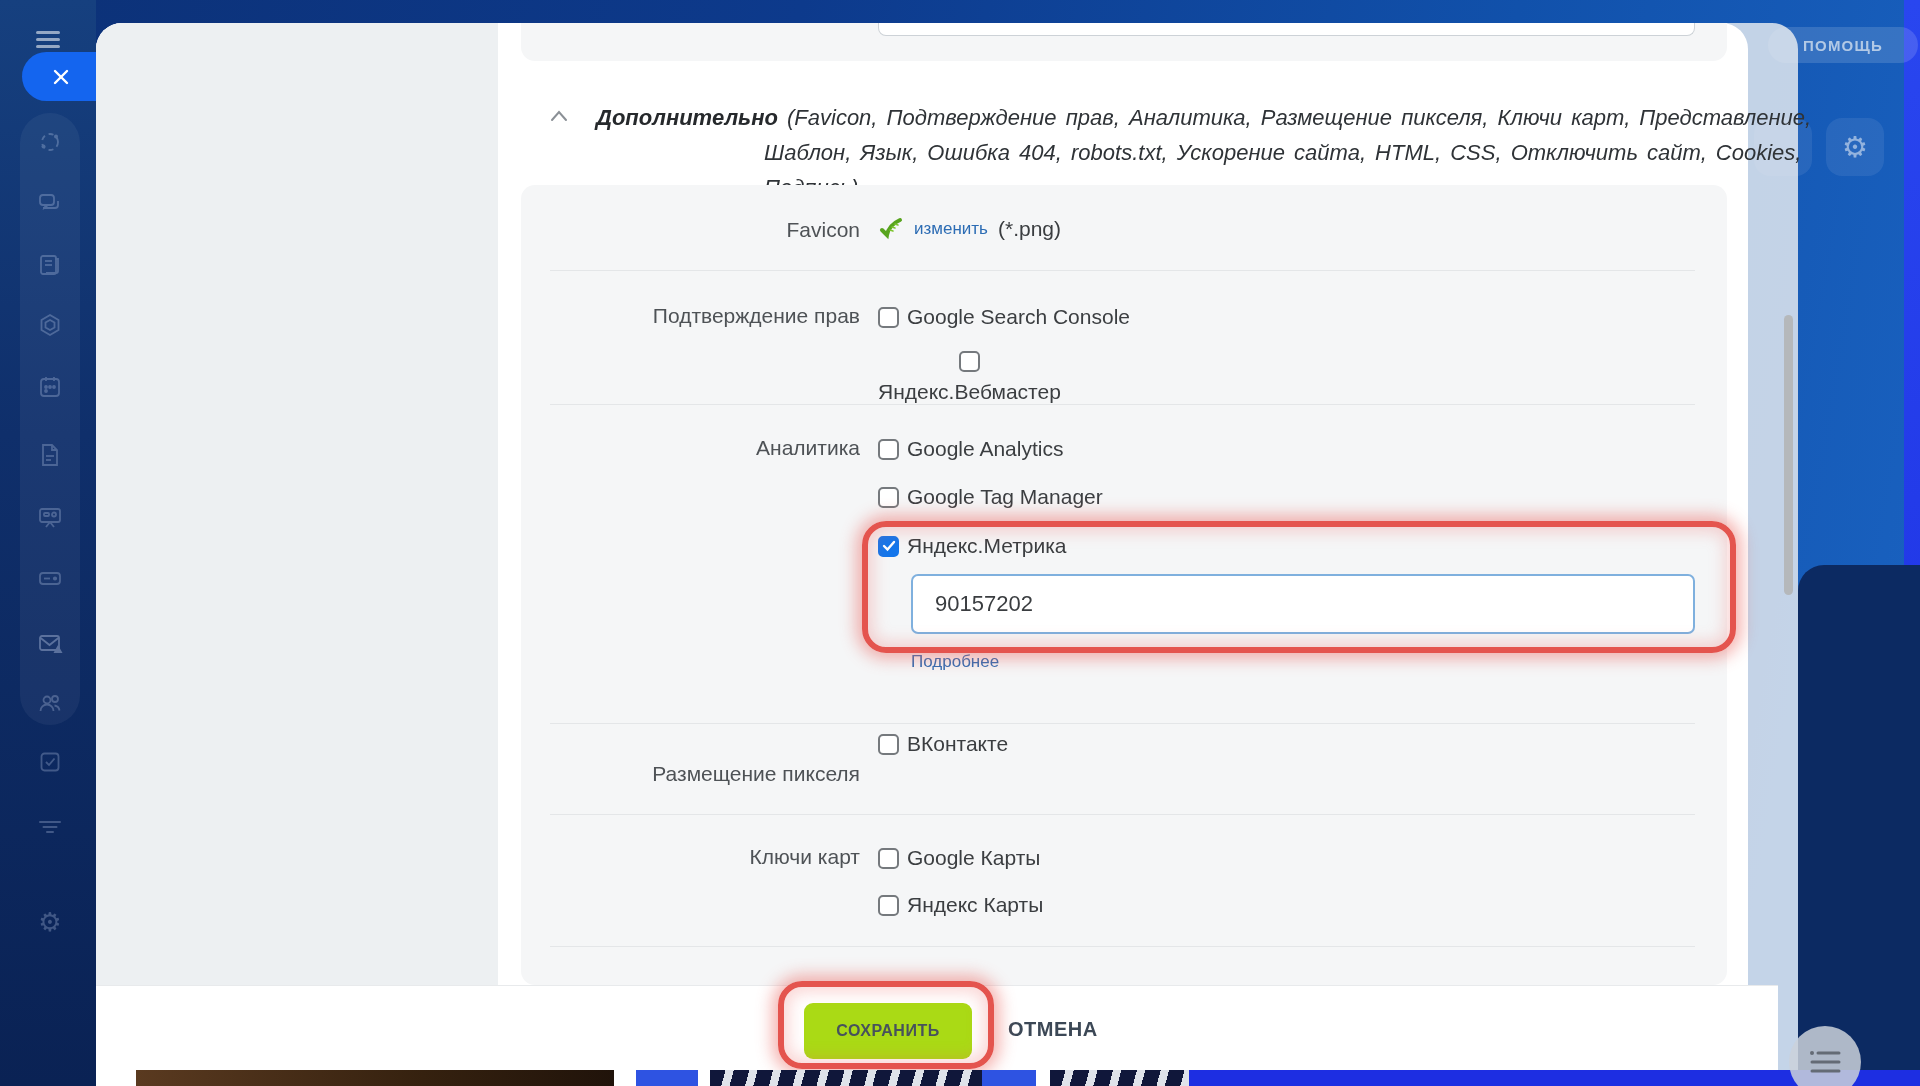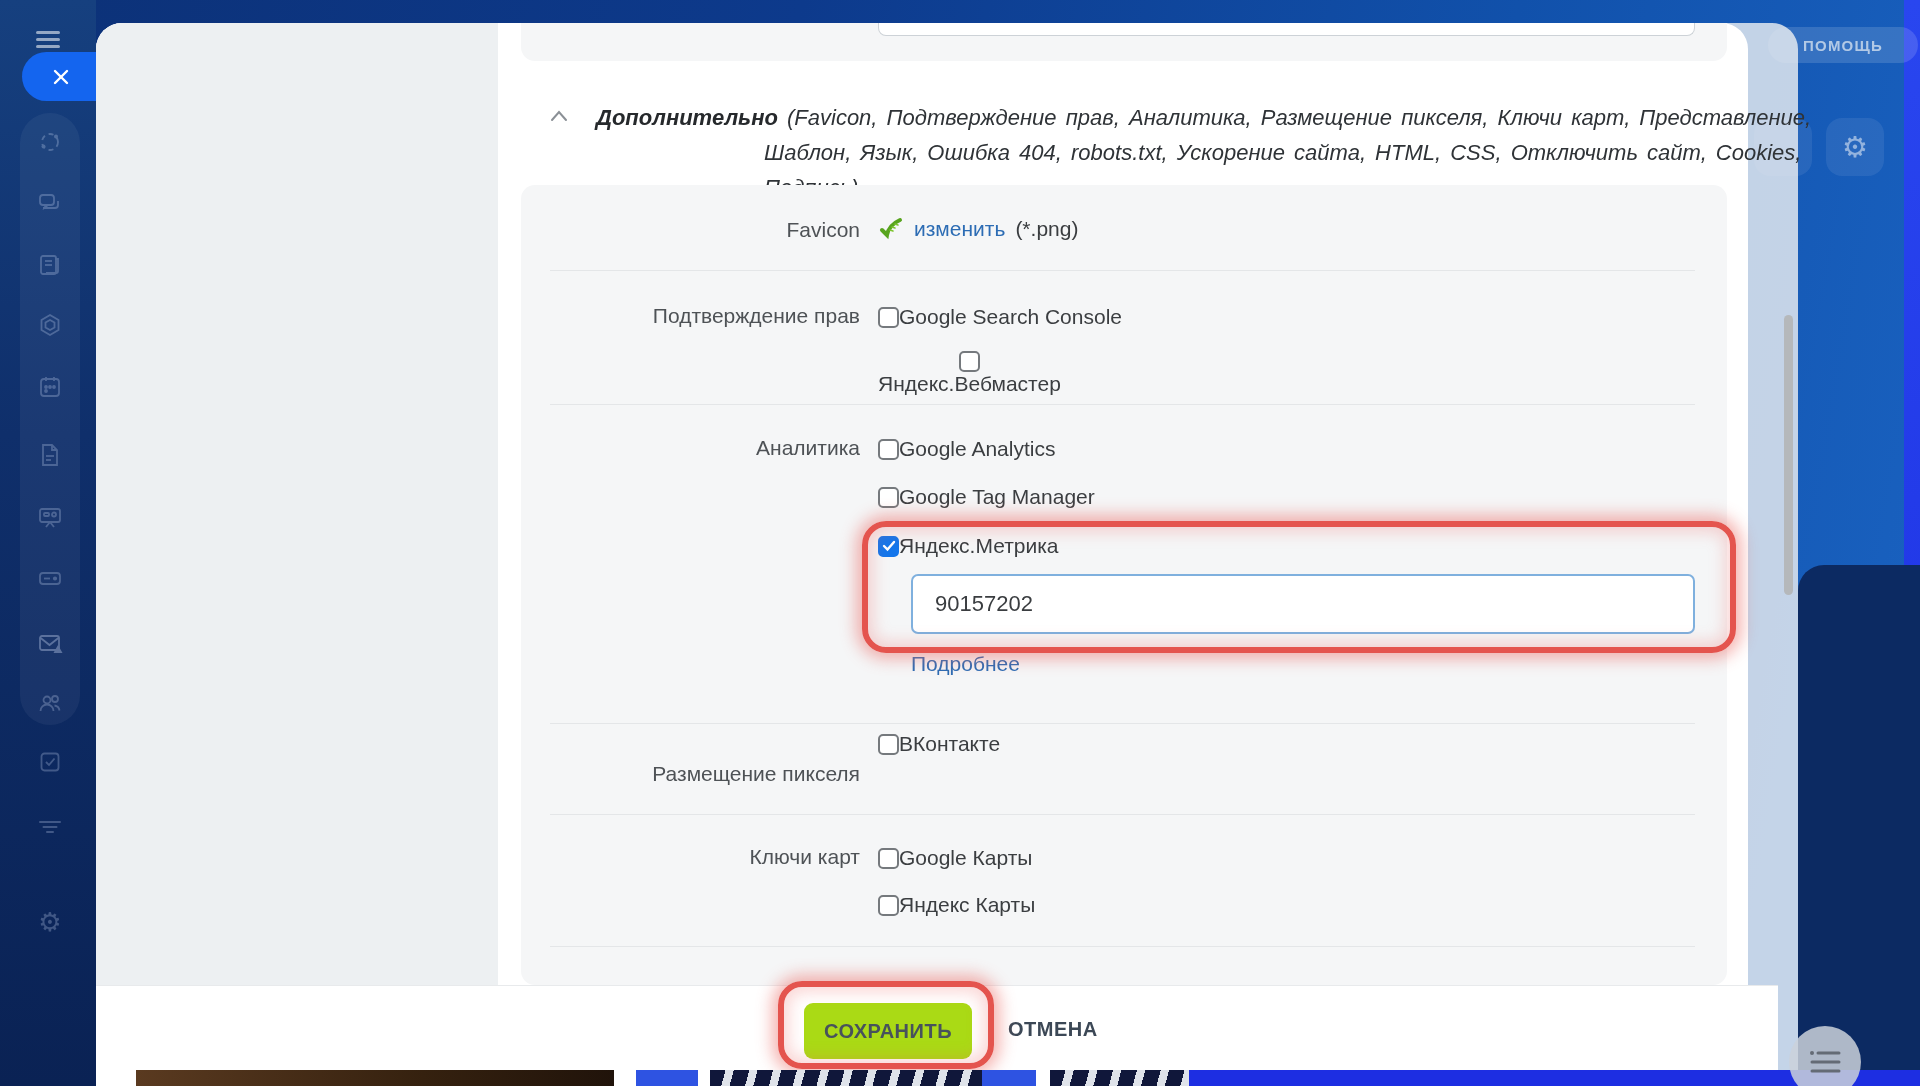--- a/index.html
+++ b/index.html
@@ -31,36 +31,36 @@
   .sheet{left:96px;top:23px;width:1652px;height:1063px;background:#fff;border-radius:26px 26px 0 0;z-index:2;}
   .leftcol{left:96px;top:23px;width:402px;height:962px;background:#edf0f2;border-radius:26px 0 0 0;z-index:3;}
   .stub-panel{left:521px;top:23px;width:1206px;height:38px;background:#f5f6f7;border-radius:0 0 14px 14px;z-index:3;}
   .stub-input{left:878px;top:23px;width:817px;height:13px;background:#fff;border:1px solid #cdd2d7;border-top:none;
               border-radius:0 0 8px 8px;z-index:3;}
   .hdr{z-index:3;color:#2f3337;font-size:22px;line-height:35px;white-space:nowrap;word-spacing:3px;font-style:italic;}
   .hdr b{font-weight:bold;color:#26292c;}
   .panel{left:521px;top:185px;width:1206px;height:800px;background:#f5f6f7;border-radius:14px;z-index:3;}
   .rowlabel{left:550px;width:310px;font-size:21px;color:#4e5256;z-index:4;text-align:right;}
   .divider{left:550px;width:1145px;height:1px;background:#e4e6e8;z-index:4;}
-  .cbrow{left:878px;height:24px;display:flex;align-items:center;gap:0;z-index:4;font-size:21px;color:#3b3e41;text-align:center;}
+  .cbrow{left:878px;height:24px;display:flex;align-items:center;gap:8px;z-index:4;font-size:21px;color:#3b3e41;text-align:center;}
   .cb{width:21px;height:21px;border:2px solid #75797d;border-radius:5px;background:#fff;flex:0 0 auto;
       display:flex;align-items:center;justify-content:center;}
   .cb.checked{background:#1476eb;border-color:#1476eb;}
   .cb svg{display:none;}
   .cb.checked svg{display:block;}
-  .link{color:#2c6cb4;font-size:21px;z-index:4;}
+  .link{color:#2c6cb4;font-size:17px;z-index:4;}
   .fav-val{left:878px;top:213px;height:32px;display:flex;align-items:center;gap:10px;z-index:4;font-size:21px;color:#3a3d40;}
   .num-input{left:911px;top:574px;width:784px;height:60px;border:2px solid #7fb0de;border-radius:7px;background:#fff;
              font-size:22px;color:#3a3d40;padding:0 22px;z-index:4;outline:none;}
   .ring{border:6px solid #e4544e;border-radius:24px;z-index:5;
         box-shadow:0 0 16px 6px rgba(234,98,92,.48), inset 0 0 16px 5px rgba(234,98,92,.26);}
   .footer-line{left:96px;top:985px;width:1682px;height:1px;background:#e8eaec;z-index:3;}
   .footer-bg{left:96px;top:986px;width:1682px;height:90px;background:#fff;z-index:3;}
   .save-btn{left:804px;top:1003px;width:168px;height:56px;background:#aada15;border:none;border-radius:9px;z-index:4;
-            font-size:20px;font-weight:bold;color:#47525c;letter-spacing:.5px;display:flex;align-items:center;justify-content:center;cursor:pointer;}
+            font-size:16px;font-weight:bold;color:#47525c;letter-spacing:.5px;display:flex;align-items:center;justify-content:center;cursor:pointer;}
   .cancel-btn{left:1008px;top:1018px;z-index:4;font-size:20px;font-weight:bold;color:#3c4856;letter-spacing:.5px;cursor:pointer;}
   .scrollbar{left:1784px;top:315px;width:9px;height:280px;background:#b5b8bb;border-radius:5px;z-index:4;}
 
   
   .strip{left:96px;top:1070px;width:1824px;height:16px;display:flex;z-index:6;}
   .seg{height:16px;}
   .seg.stripes{background:repeating-linear-gradient(105deg,#10173a 0 15px,#dfe3ea 15px 23px);}
   .circle-btn{left:1789px;top:1026px;width:72px;height:72px;border-radius:50%;background:rgba(203,209,218,.85);z-index:7;
               display:flex;align-items:center;justify-content:center;}
 </style>

